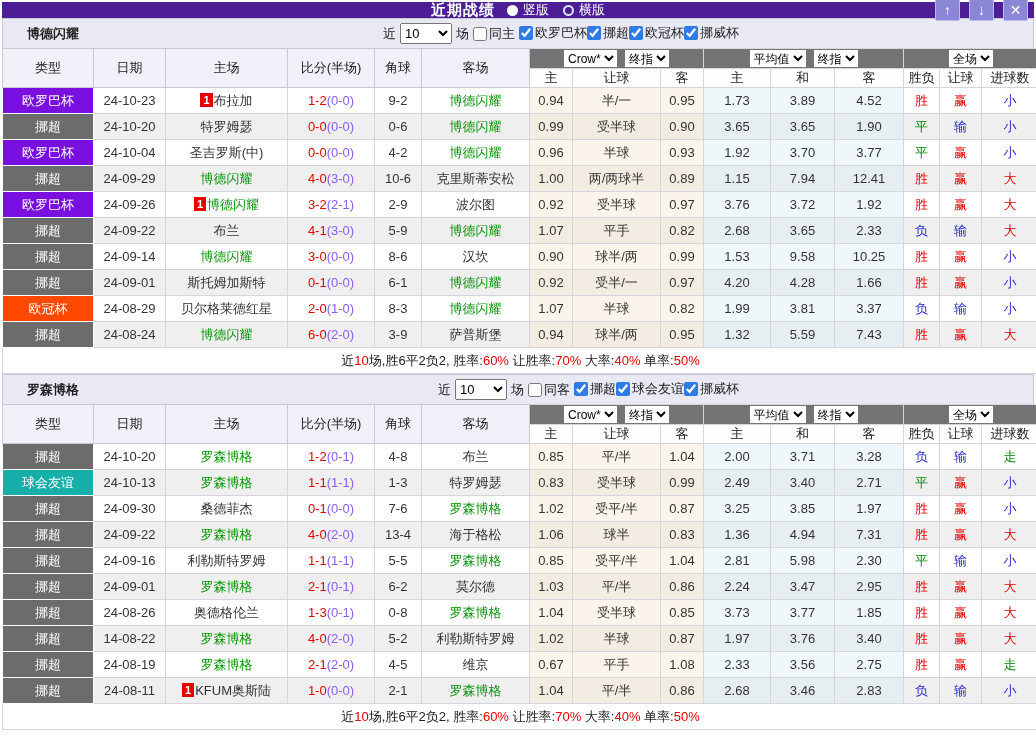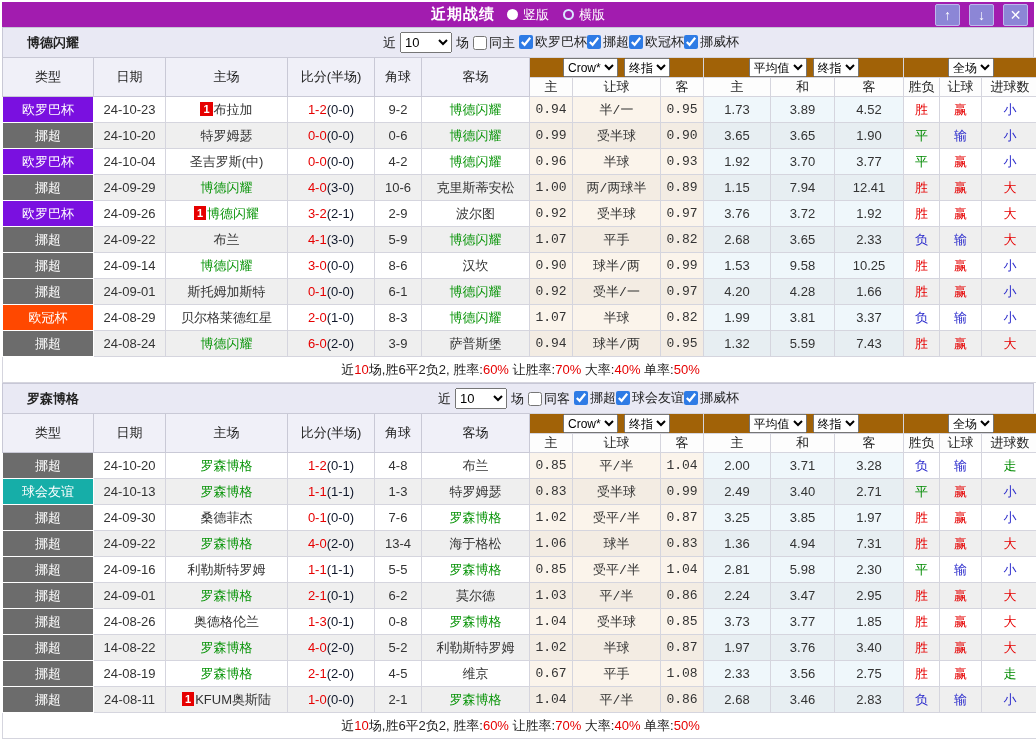--- a/index.html
+++ b/index.html
@@ -1,21 +1,21 @@
 <!DOCTYPE html>
 <html><head>
 <meta charset="utf-8">
 <style>
   * { box-sizing: border-box; margin: 0; padding: 0; }
   html,body { background:#fff; }
   body { width:1036px; height:740px; font-family:"Liberation Sans","DejaVu Sans",sans-serif; }
   .widget { width:1032px; margin:2px auto 0; }
 
   
-  .titlebar { position:relative; height:25px; background:#a21caf; display:flex; align-items:center; }
+  .titlebar { position:relative; height:16px; background:#4c1d95; display:flex; align-items:center; }
   .title-center { position:absolute; left:0; right:0; display:flex; justify-content:center; align-items:center; gap:12px; }
   .tb-title { color:#fff; font-weight:bold; font-size:15px; letter-spacing:1px; }
   .radio-opt { display:inline-flex; align-items:center; gap:5px; color:#fff; font-size:13px; cursor:pointer; }
   .radio-dot { width:11px; height:11px; border-radius:50%; background:#fff; display:inline-block; }
   .radio-ring { width:11px; height:11px; border-radius:50%; border:2.5px solid #D9E6FF; background:transparent; display:inline-block; }
   .tb-buttons { position:absolute; right:6px; display:flex; gap:9px; }
   .tbar-btn { width:25px; height:22px; background:#8C86D6; border:1px solid #BDB8EC; border-radius:2px;
               color:#fff; font-weight:bold; font-size:14px; line-height:20px; text-align:center; cursor:pointer; }
 
   
@@ -25,33 +25,33 @@
   .filters { margin-left:auto; margin-right:294px; display:flex; align-items:center; gap:4px; white-space:nowrap; }
   .filters select { height:21px; font-size:13px; min-width:52px; }
   .filters label { display:inline-flex; align-items:center; gap:2px; cursor:pointer; }
   input[type=checkbox] { width:14px; height:14px; accent-color:#2E7BE5; }
 
   
   table { width:100%; table-layout:fixed; border-collapse:collapse; font-size:13px; }
   th,td { border:1px solid #D5D5DE; text-align:center; overflow:hidden; white-space:nowrap; padding:0; }
   thead th { font-weight:normal; color:#222; }
   th.thl { background:#F0F0F8; height:36px; border-color:#C9C9D6; }
-  th.ddc { background:#a16207; height:19px; }
+  th.ddc { background:#737373; height:19px; }
   th.ddc select { height:19px; font-size:12px; margin:0 3px; }
   th.sh  { background:#FDFDFD; height:17px; }
   tbody td { height:26px; color:#333; }
   tbody tr:nth-child(even) td { background:#EFEFEF; }
-  tbody td.c-warm { background:#FBF4EB;font-family:Liberation Mono, monospace; }
+  tbody td.c-warm { background:#FBF4EB; }
   tbody tr:nth-child(even) td.c-warm { background:#F3ECE3; }
   tbody td.c-blue { background:#EFF7FB; }
   tbody tr:nth-child(even) td.c-blue { background:#E7EEF2; }
   td.c-league { color:#fff; border-color:#fff; font-size:13px; }
   .team-green { color:#089408; }
   .score-main { color:#E60000; }
-  .score-half { color:#0f172a; }
+  .score-half { color:#8b5cf6; }
   .card1 { display:inline-block; background:#E60000; color:#fff; font-size:11px; font-weight:bold;
            padding:0 3px; line-height:14px; margin-right:1px; vertical-align:1px; }
   tr.footer-row td { height:26px; background:#fff; font-size:13px; color:#222; }
   .f-red { color:#E60000; }
 </style>
 </head>
 <body>
 
 <div class="widget">
 

